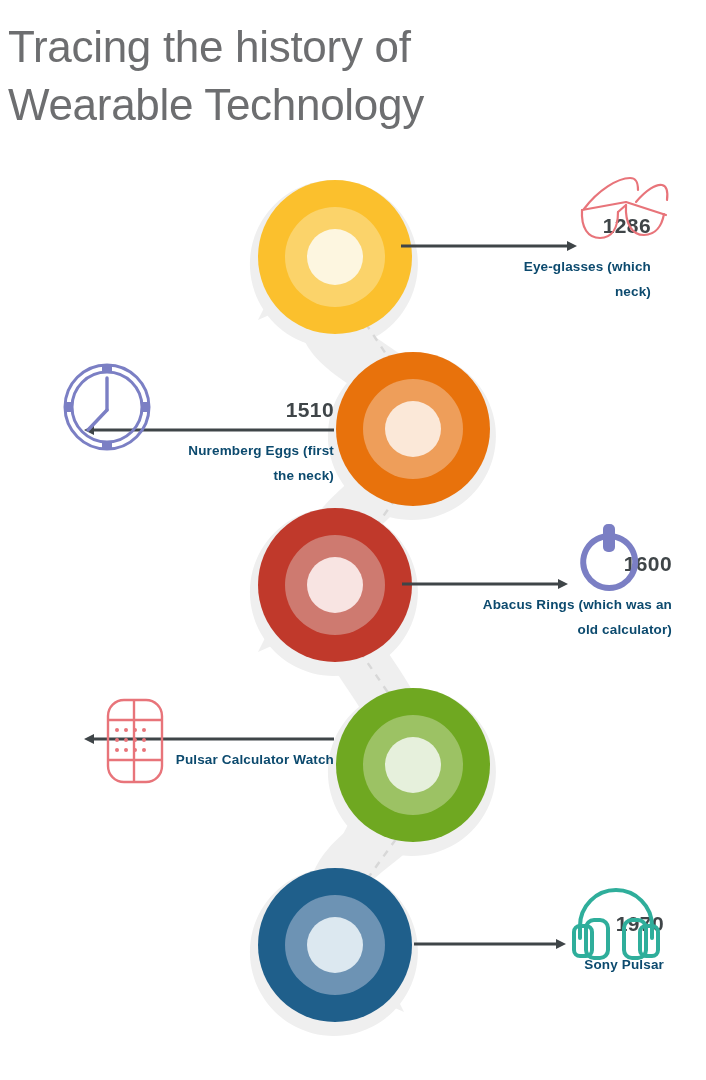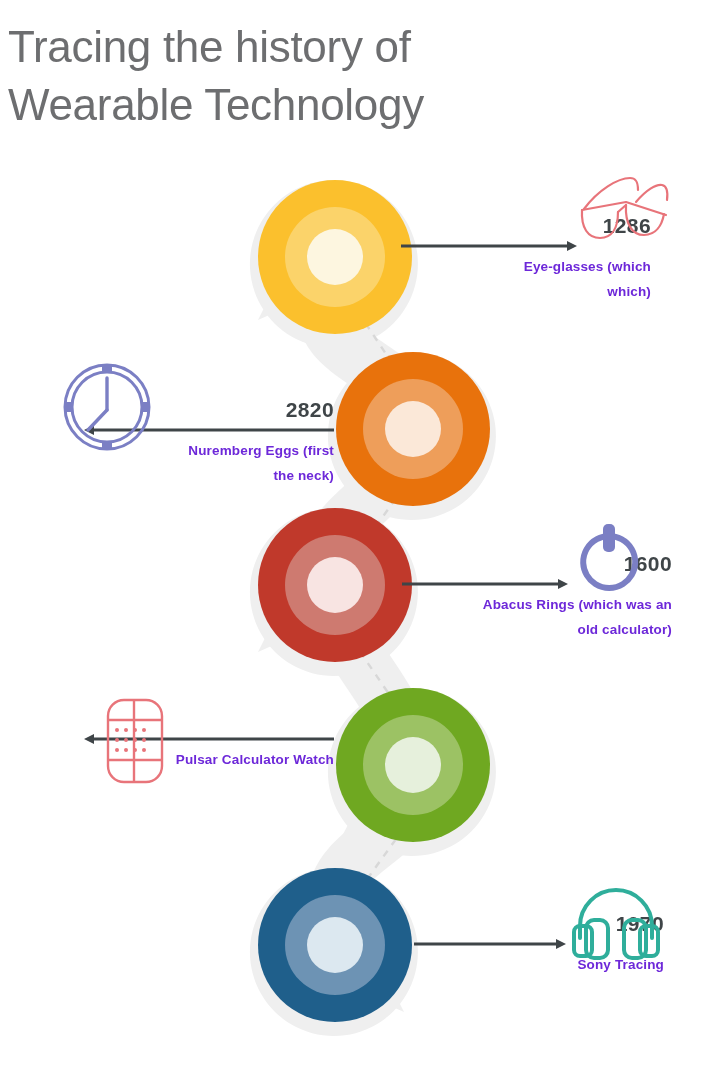--- a/index.html
+++ b/index.html
@@ -77,21 +77,21 @@
     font-size: 21px;
     font-weight: 700;
     color: #3f4548;
     line-height: 1.15;
     letter-spacing: 0.4px;
     margin-bottom: 3px;
   }
   .callout .desc {
     font-size: 13.5px;
     font-weight: 700;
-    color: #6d28d9;
+    color: #0c4a6e;
     line-height: 1.85;
     letter-spacing: 0.15px;
     margin-top: 4px;
   }
   .callout.right { text-align: right; }
   .callout.left  { text-align: right; }
 
   .arrow-svg { display: block; overflow: visible; }
 
   
@@ -153,21 +153,21 @@
   </div>
 
   <div class="callout right" style="left:401px; top:214px;">
     <div class="year">1286</div>
     <svg class="arrow-svg" width="176" height="10" viewBox="0 0 176 10">
       <line x1="0" y1="5" x2="166" y2="5" stroke="#3f4548" stroke-width="3"></line>
       <polygon points="166,0 176,5 166,10" fill="#3f4548"></polygon>
     </svg>
     <div class="desc">
       <div>Eye-glasses (which</div>
-      <div>which)</div>
+      <div>neck)</div>
     </div>
   </div>
 
   <div class="icon" style="left:578px; top:172px;">
     <svg width="96" height="72" viewBox="0 0 96 72">
       <g fill="none" stroke="#e8747a" stroke-width="2.2" stroke-linecap="round" stroke-linejoin="round">
         <path d="M4 38 L48 30 L88 43"></path>
         <path d="M4 38 C 3 56, 10 66, 22 66 C 34 66, 40 56, 40 40"></path>
         <path d="M48 33 C 47 52, 54 63, 66 63 C 78 63, 84 53, 86 42"></path>
         <path d="M40 40 L48 33"></path>
@@ -177,21 +177,21 @@
     </svg>
   </div>
 
   <div class="node" style="left:336px; top:352px;">
     <div class="ring-outer" style="background:#e8720c"></div>
     <div class="ring-mid" style="background:#ee9e5a"></div>
     <div class="ring-inner" style="background:#fbe8d8"></div>
   </div>
 
   <div class="callout left" style="left:84px; top:398px; width:250px;">
-    <div class="year">2820</div>
+    <div class="year">1510</div>
     <svg class="arrow-svg" width="250" height="10" viewBox="0 0 250 10">
       <line x1="10" y1="5" x2="250" y2="5" stroke="#3f4548" stroke-width="3"></line>
       <polygon points="10,0 0,5 10,10" fill="#3f4548"></polygon>
     </svg>
     <div class="desc">
       <div>Nuremberg Eggs (first</div>
       <div>the neck)</div>
     </div>
   </div>
 
@@ -284,21 +284,21 @@
     <div class="ring-inner" style="background:#dce8f0"></div>
   </div>
 
   <div class="callout right" style="left:414px; top:912px;">
     <div class="year">1970</div>
     <svg class="arrow-svg" width="152" height="10" viewBox="0 0 152 10">
       <line x1="0" y1="5" x2="142" y2="5" stroke="#3f4548" stroke-width="3"></line>
       <polygon points="142,0 152,5 142,10" fill="#3f4548"></polygon>
     </svg>
     <div class="desc">
-      <div>Sony Tracing</div>
+      <div>Sony Pulsar</div>
     </div>
   </div>
 
   <div class="icon" style="left:572px; top:882px;">
     <svg width="88" height="80" viewBox="0 0 88 80">
       <g fill="none" stroke="#2fae9b" stroke-width="4" stroke-linecap="round" stroke-linejoin="round">
         <path d="M8 56 L8 44 A 36 36 0 0 1 80 44 L80 56"></path>
         <rect x="2" y="44" width="18" height="30" rx="6"></rect>
         <rect x="14" y="38" width="22" height="38" rx="8"></rect>
         <rect x="68" y="44" width="18" height="30" rx="6"></rect>

